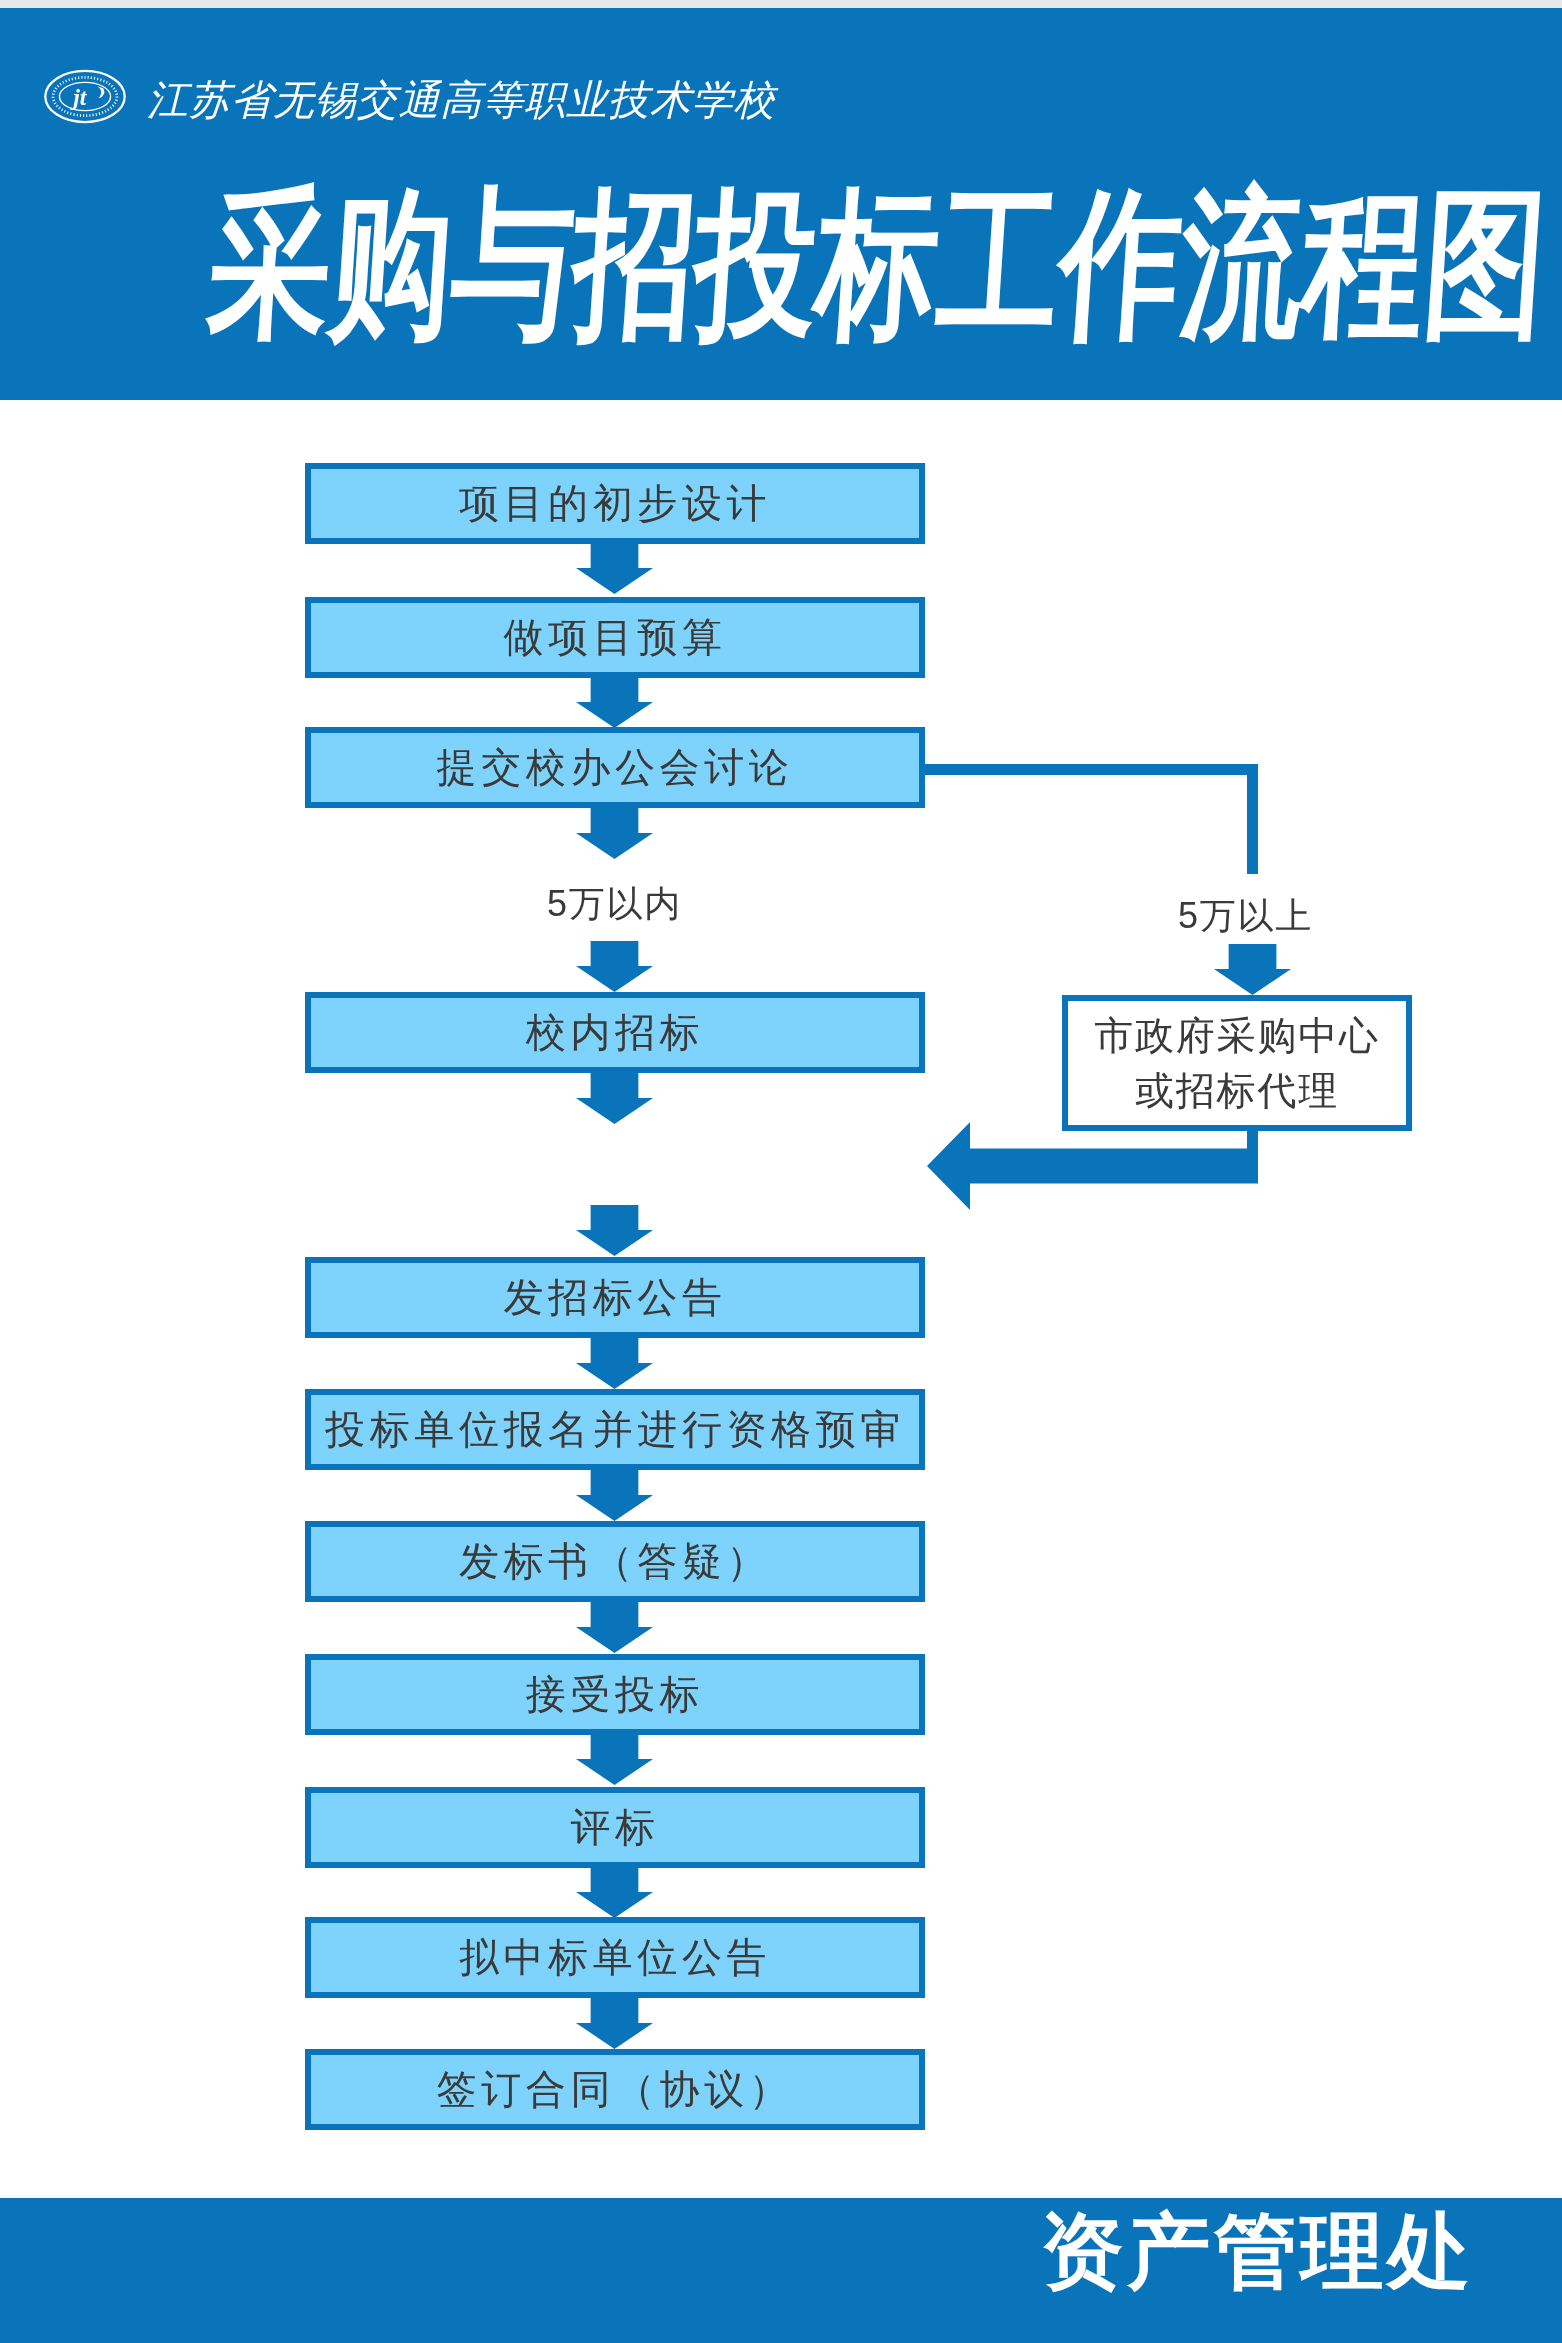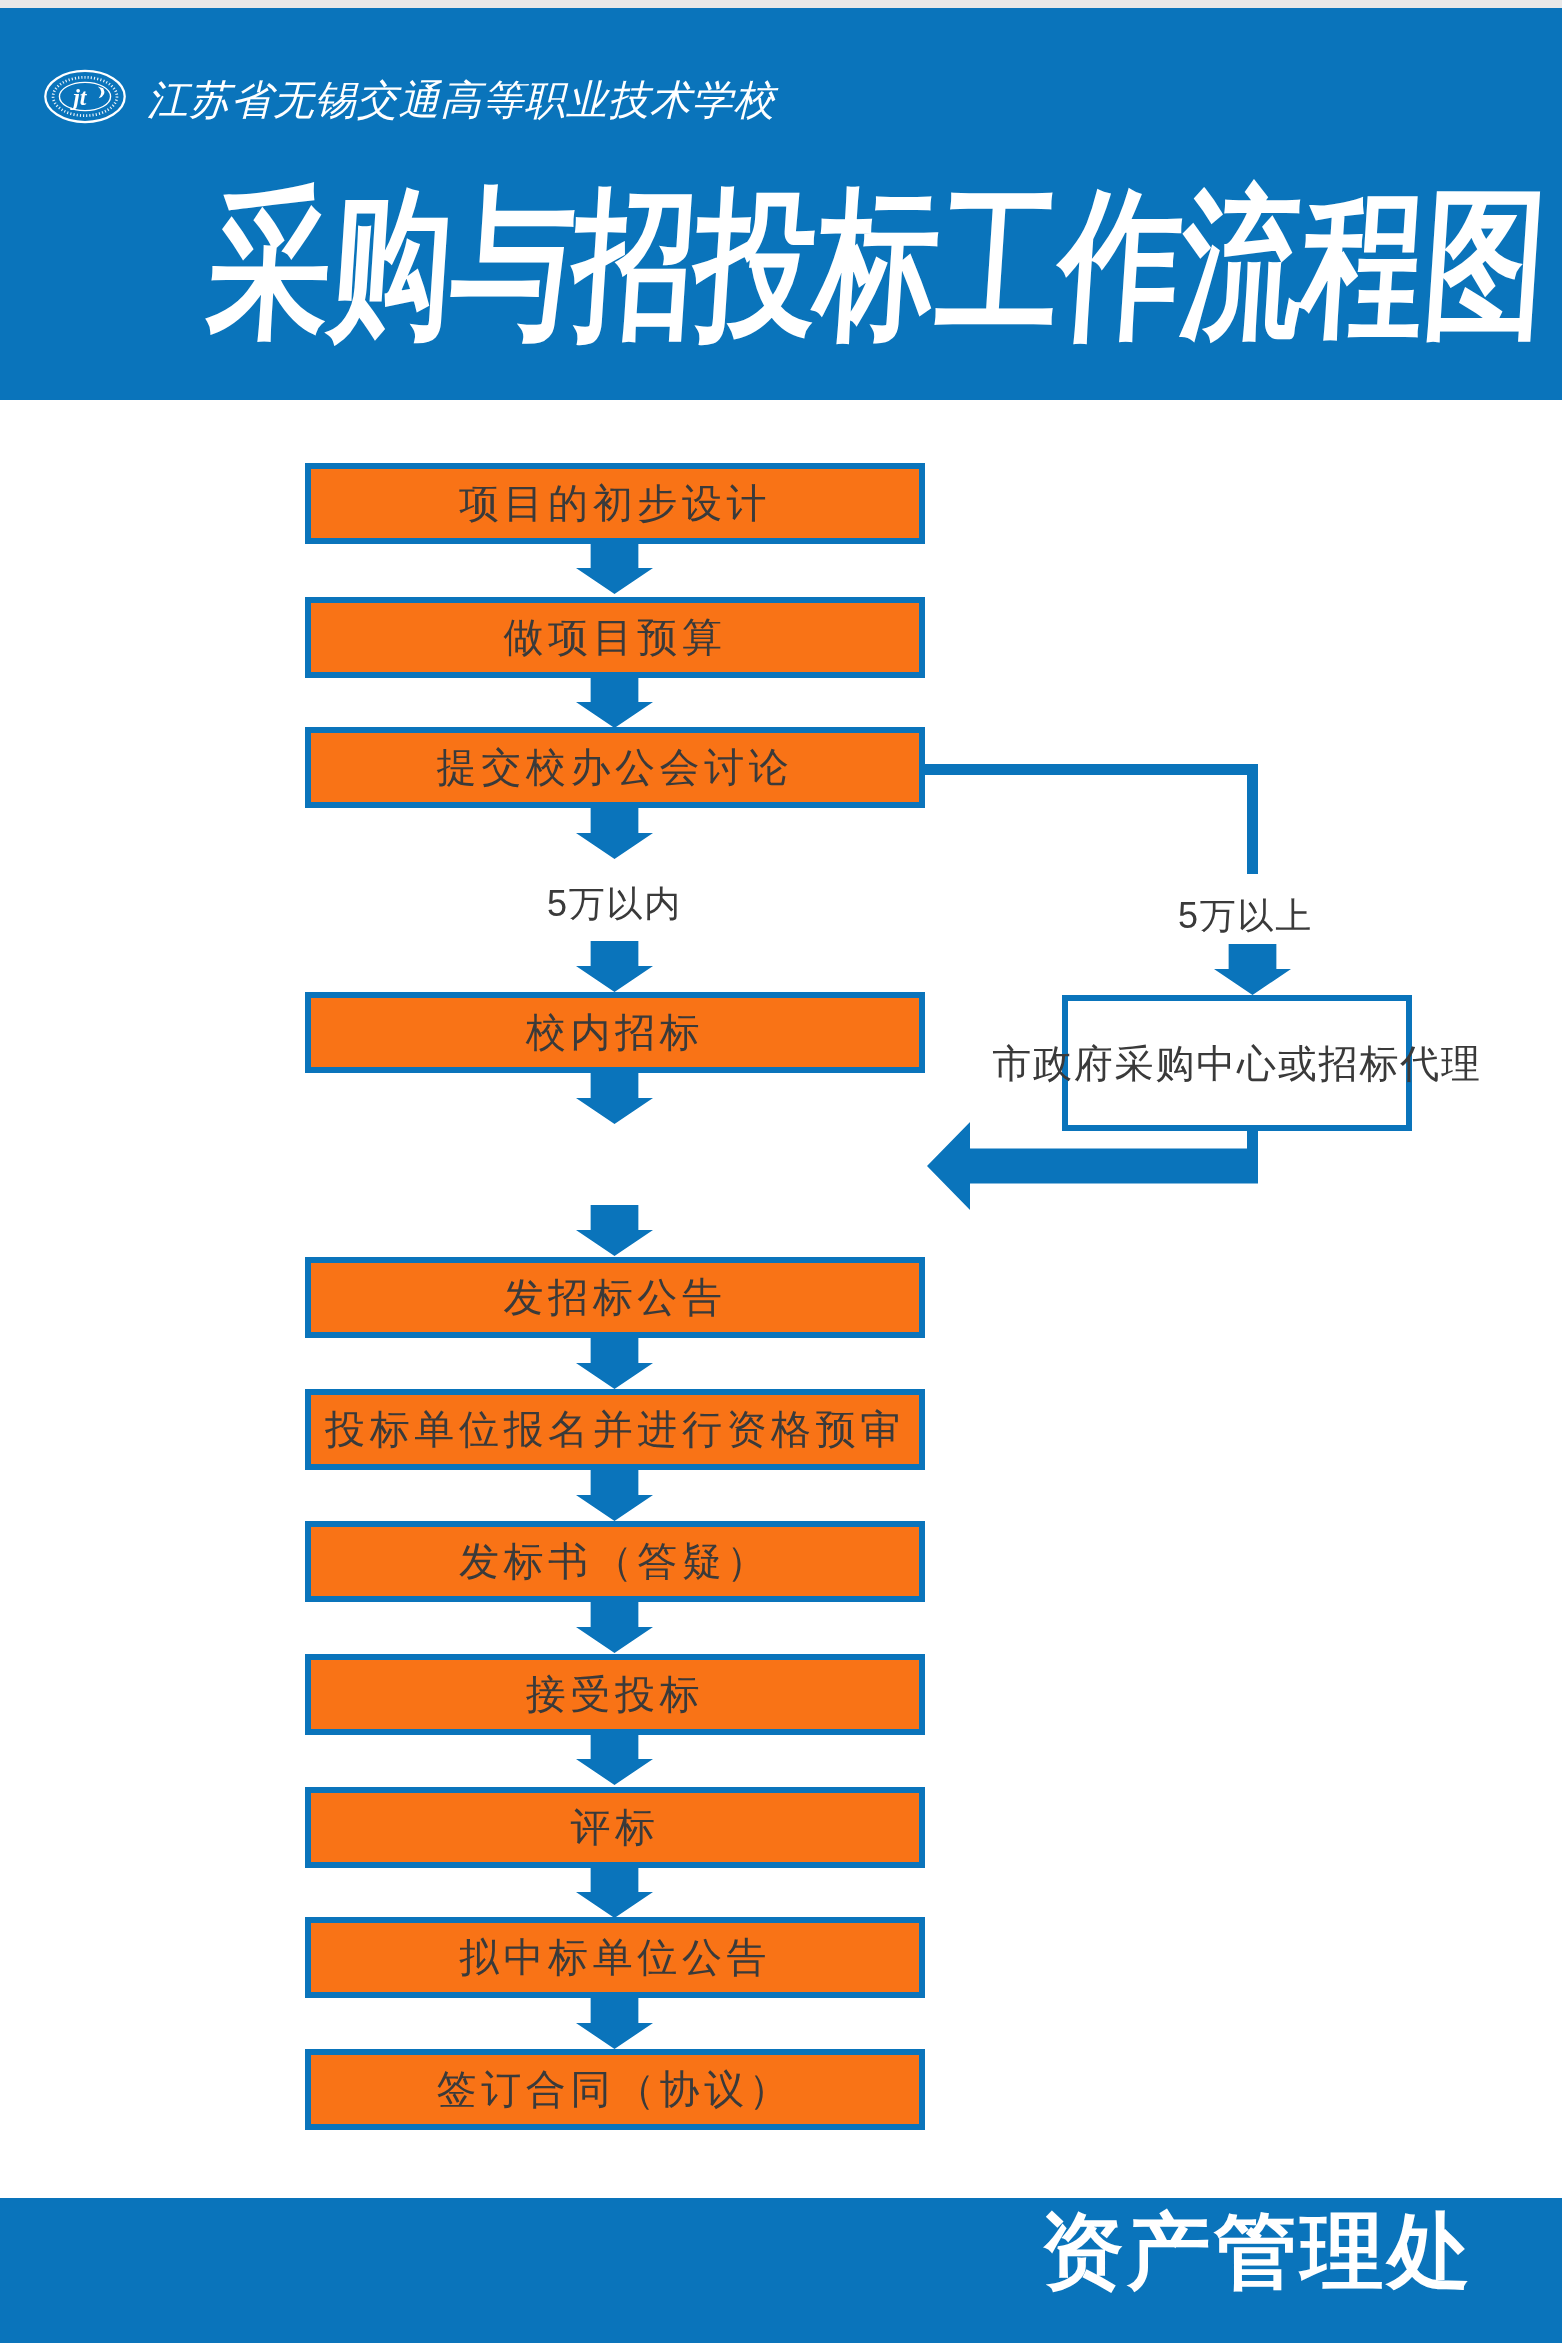--- a/index.html
+++ b/index.html
@@ -21,28 +21,28 @@
   }
   .poster-title{
     position:absolute;left:13.8px;top:177px;width:1563px;text-align:center;
     font-family:"Liberation Serif", serif;font-weight:bold;font-size:162px;line-height:162px;
     color:#ffffff;white-space:nowrap;
     transform:scaleX(0.75) skewX(-5deg);transform-origin:center;
   }
   
   .fbox{
     position:absolute;left:305px;width:620px;height:81px;box-sizing:border-box;
-    border:6.4px solid var(--blue);background:#f97316;
+    border:6.4px solid var(--blue);background:#7dd3fc;
     display:flex;align-items:center;justify-content:center;
     font-size:40px;letter-spacing:4.6px;color:var(--ink);white-space:nowrap;
   }
   .sidebox{
     position:absolute;left:1062px;top:987px;width:350px;height:136px;box-sizing:border-box;
     border:6.4px solid var(--blue);background:#ffffff;
-    display:flex;flex-direction:row;align-items:center;justify-content:center;
+    display:flex;flex-direction:column;align-items:center;justify-content:center;
     font-size:39px;line-height:55px;letter-spacing:1.8px;color:var(--ink);text-align:center;white-space:nowrap;
   }
   
   .arr{
     position:absolute;left:576px;width:77px;height:51px;background:var(--blue);
     clip-path:polygon(19% 0,81% 0,81% 49%,100% 49%,50% 100%,0 49%,19% 49%);
   }
   .arr-right{left:1214px;top:936px;}
   .hline{position:absolute;left:922px;top:756px;width:336px;height:11px;background:var(--blue);}
   .vline{position:absolute;left:1247px;top:756px;width:11px;height:110px;background:var(--blue);}

